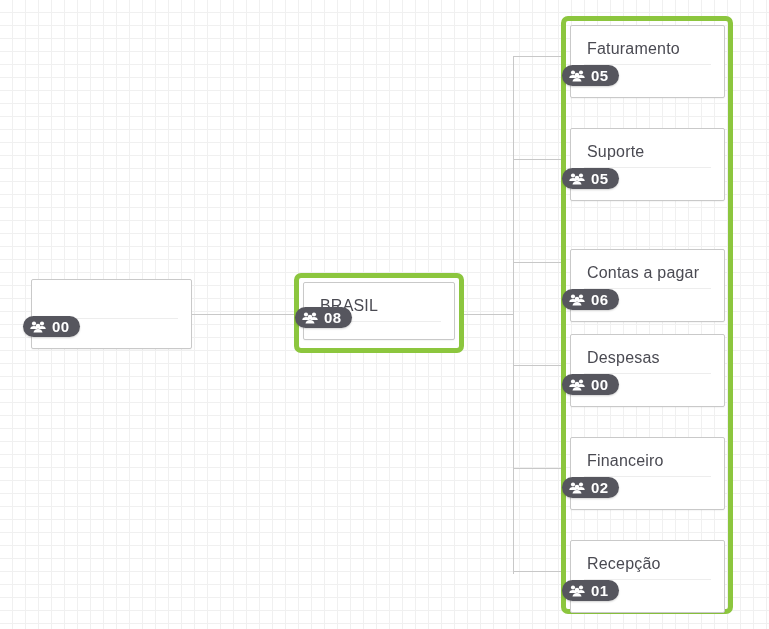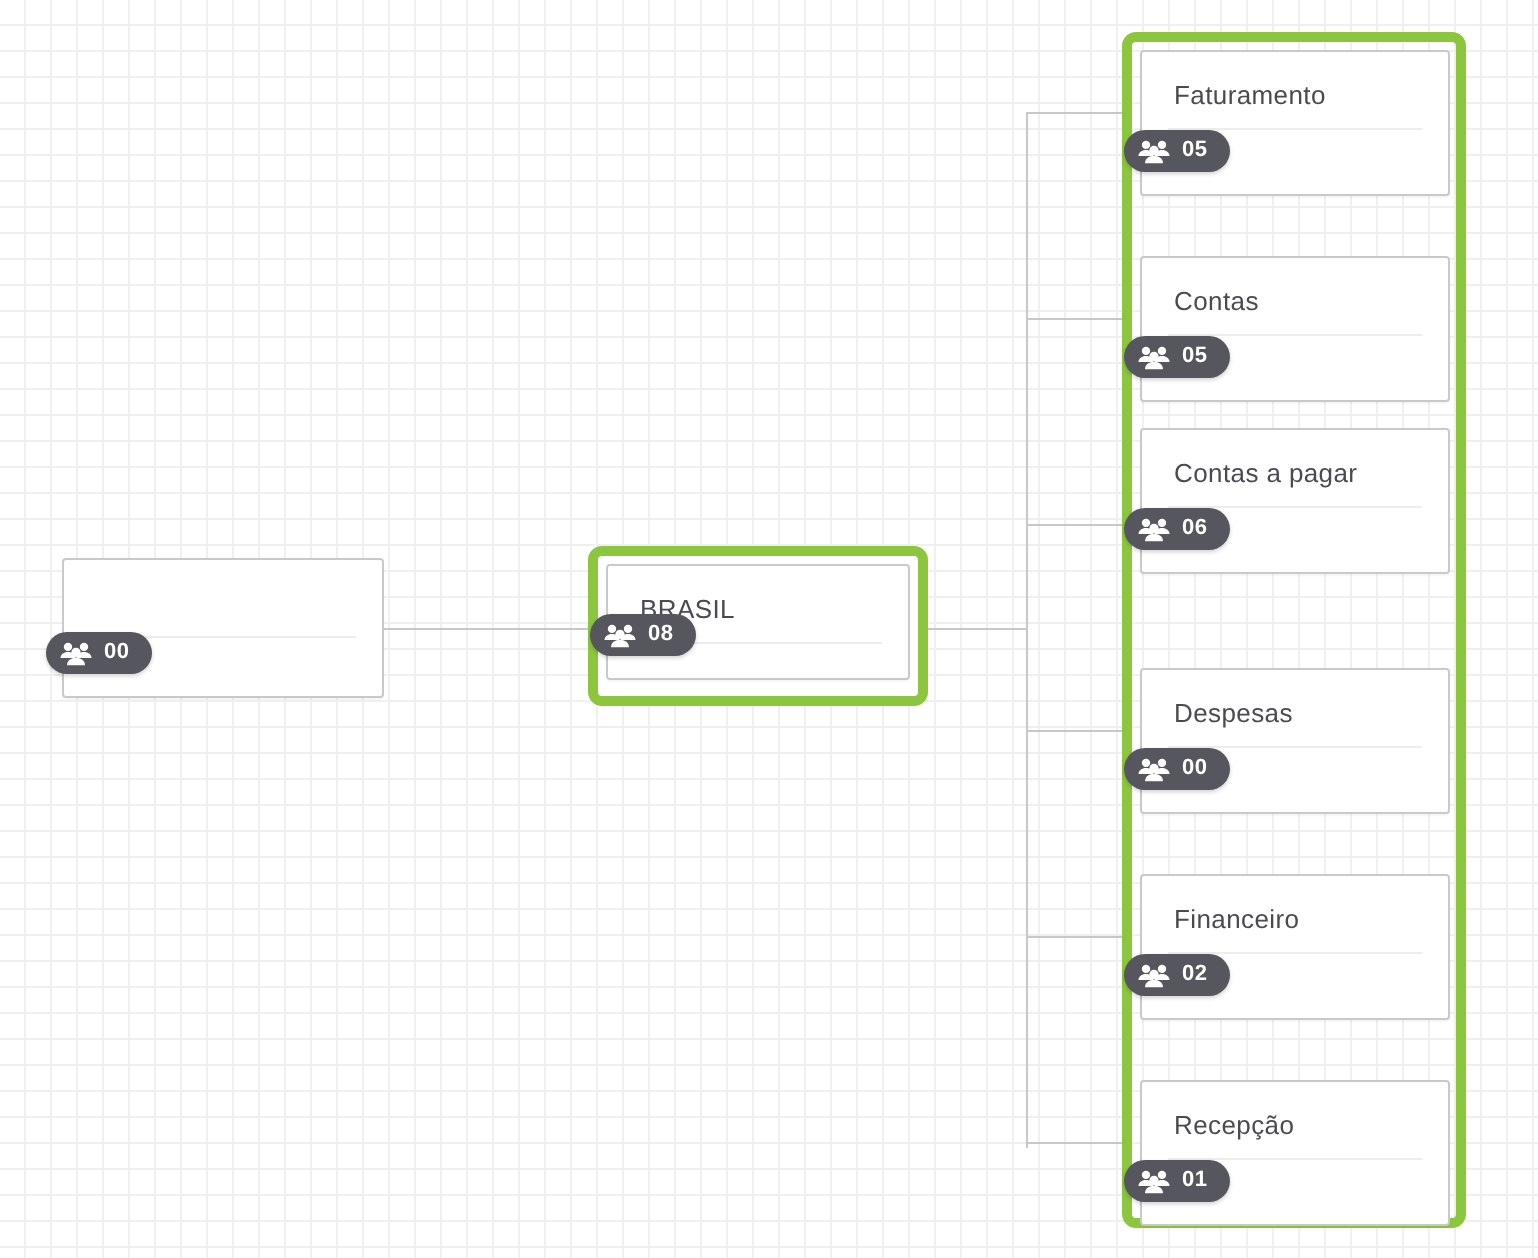--- a/index.html
+++ b/index.html
@@ -40,21 +40,21 @@
     box-sizing: border-box;
     background: #ffffff;
     border: 1px solid #c9c9c9;
     border-radius: 2px;
     box-shadow: 0 1px 1px rgba(0,0,0,0.04);
   }
   .node-title {
     position: absolute;
     left: 16px;
     top: 14px;
-    font-size: 13px;
+    font-size: 16px;
     color: #4a4a52;
     letter-spacing: 0.2px;
     white-space: nowrap;
   }
   .node-sep {
     position: absolute;
     left: 13px;
     right: 13px;
     top: 38px;
     height: 1px;
@@ -77,21 +77,21 @@
     gap: 6px;
     box-shadow: 0 1px 2px rgba(0,0,0,0.18);
   }
   .badge .people-icon {
     display: block;
     width: 16px;
     height: 13px;
     flex: 0 0 auto;
   }
   .badge .count {
-    font-size: 11px;
+    font-size: 15px;
     font-weight: bold;
     color: #ffffff;
     line-height: 1;
     letter-spacing: 0.3px;
   }
 
   
   .highlight {
     position: absolute;
     box-sizing: border-box;
@@ -172,36 +172,36 @@
         <path d="M0.3 11.2c0-2.4 2.1-3.9 4.7-3.9s4.7 1.5 4.7 3.9z" fill="#ffffff"></path>
         <path d="M10.3 11.2c0-2.4 2.1-3.9 4.7-3.9s4.7 1.5 4.7 3.9z" fill="#ffffff"></path>
         <circle cx="10" cy="7.6" r="2.9" fill="#ffffff"></circle>
         <path d="M4.4 15.6c0-2.8 2.5-4.6 5.6-4.6s5.6 1.8 5.6 4.6z" fill="#ffffff"></path>
       </svg>
       <span class="count">05</span>
     </div>
   </div>
 
   <div class="node dept" id="dept-1" style="top:128px;">
-    <div class="node-title">Contas</div>
+    <div class="node-title">Suporte</div>
     <div class="node-sep"></div>
     <div class="badge">
       <svg class="people-icon" viewBox="0 0 20 16" aria-hidden="true">
         <circle cx="5" cy="4.2" r="2.6" fill="#ffffff"></circle>
         <circle cx="15" cy="4.2" r="2.6" fill="#ffffff"></circle>
         <path d="M0.3 11.2c0-2.4 2.1-3.9 4.7-3.9s4.7 1.5 4.7 3.9z" fill="#ffffff"></path>
         <path d="M10.3 11.2c0-2.4 2.1-3.9 4.7-3.9s4.7 1.5 4.7 3.9z" fill="#ffffff"></path>
         <circle cx="10" cy="7.6" r="2.9" fill="#ffffff"></circle>
         <path d="M4.4 15.6c0-2.8 2.5-4.6 5.6-4.6s5.6 1.8 5.6 4.6z" fill="#ffffff"></path>
       </svg>
       <span class="count">05</span>
     </div>
   </div>
 
-  <div class="node dept" id="dept-2" style="top:214px;">
+  <div class="node dept" id="dept-2" style="top:249px;">
     <div class="node-title">Contas a pagar</div>
     <div class="node-sep"></div>
     <div class="badge">
       <svg class="people-icon" viewBox="0 0 20 16" aria-hidden="true">
         <circle cx="5" cy="4.2" r="2.6" fill="#ffffff"></circle>
         <circle cx="15" cy="4.2" r="2.6" fill="#ffffff"></circle>
         <path d="M0.3 11.2c0-2.4 2.1-3.9 4.7-3.9s4.7 1.5 4.7 3.9z" fill="#ffffff"></path>
         <path d="M10.3 11.2c0-2.4 2.1-3.9 4.7-3.9s4.7 1.5 4.7 3.9z" fill="#ffffff"></path>
         <circle cx="10" cy="7.6" r="2.9" fill="#ffffff"></circle>
         <path d="M4.4 15.6c0-2.8 2.5-4.6 5.6-4.6s5.6 1.8 5.6 4.6z" fill="#ffffff"></path>

